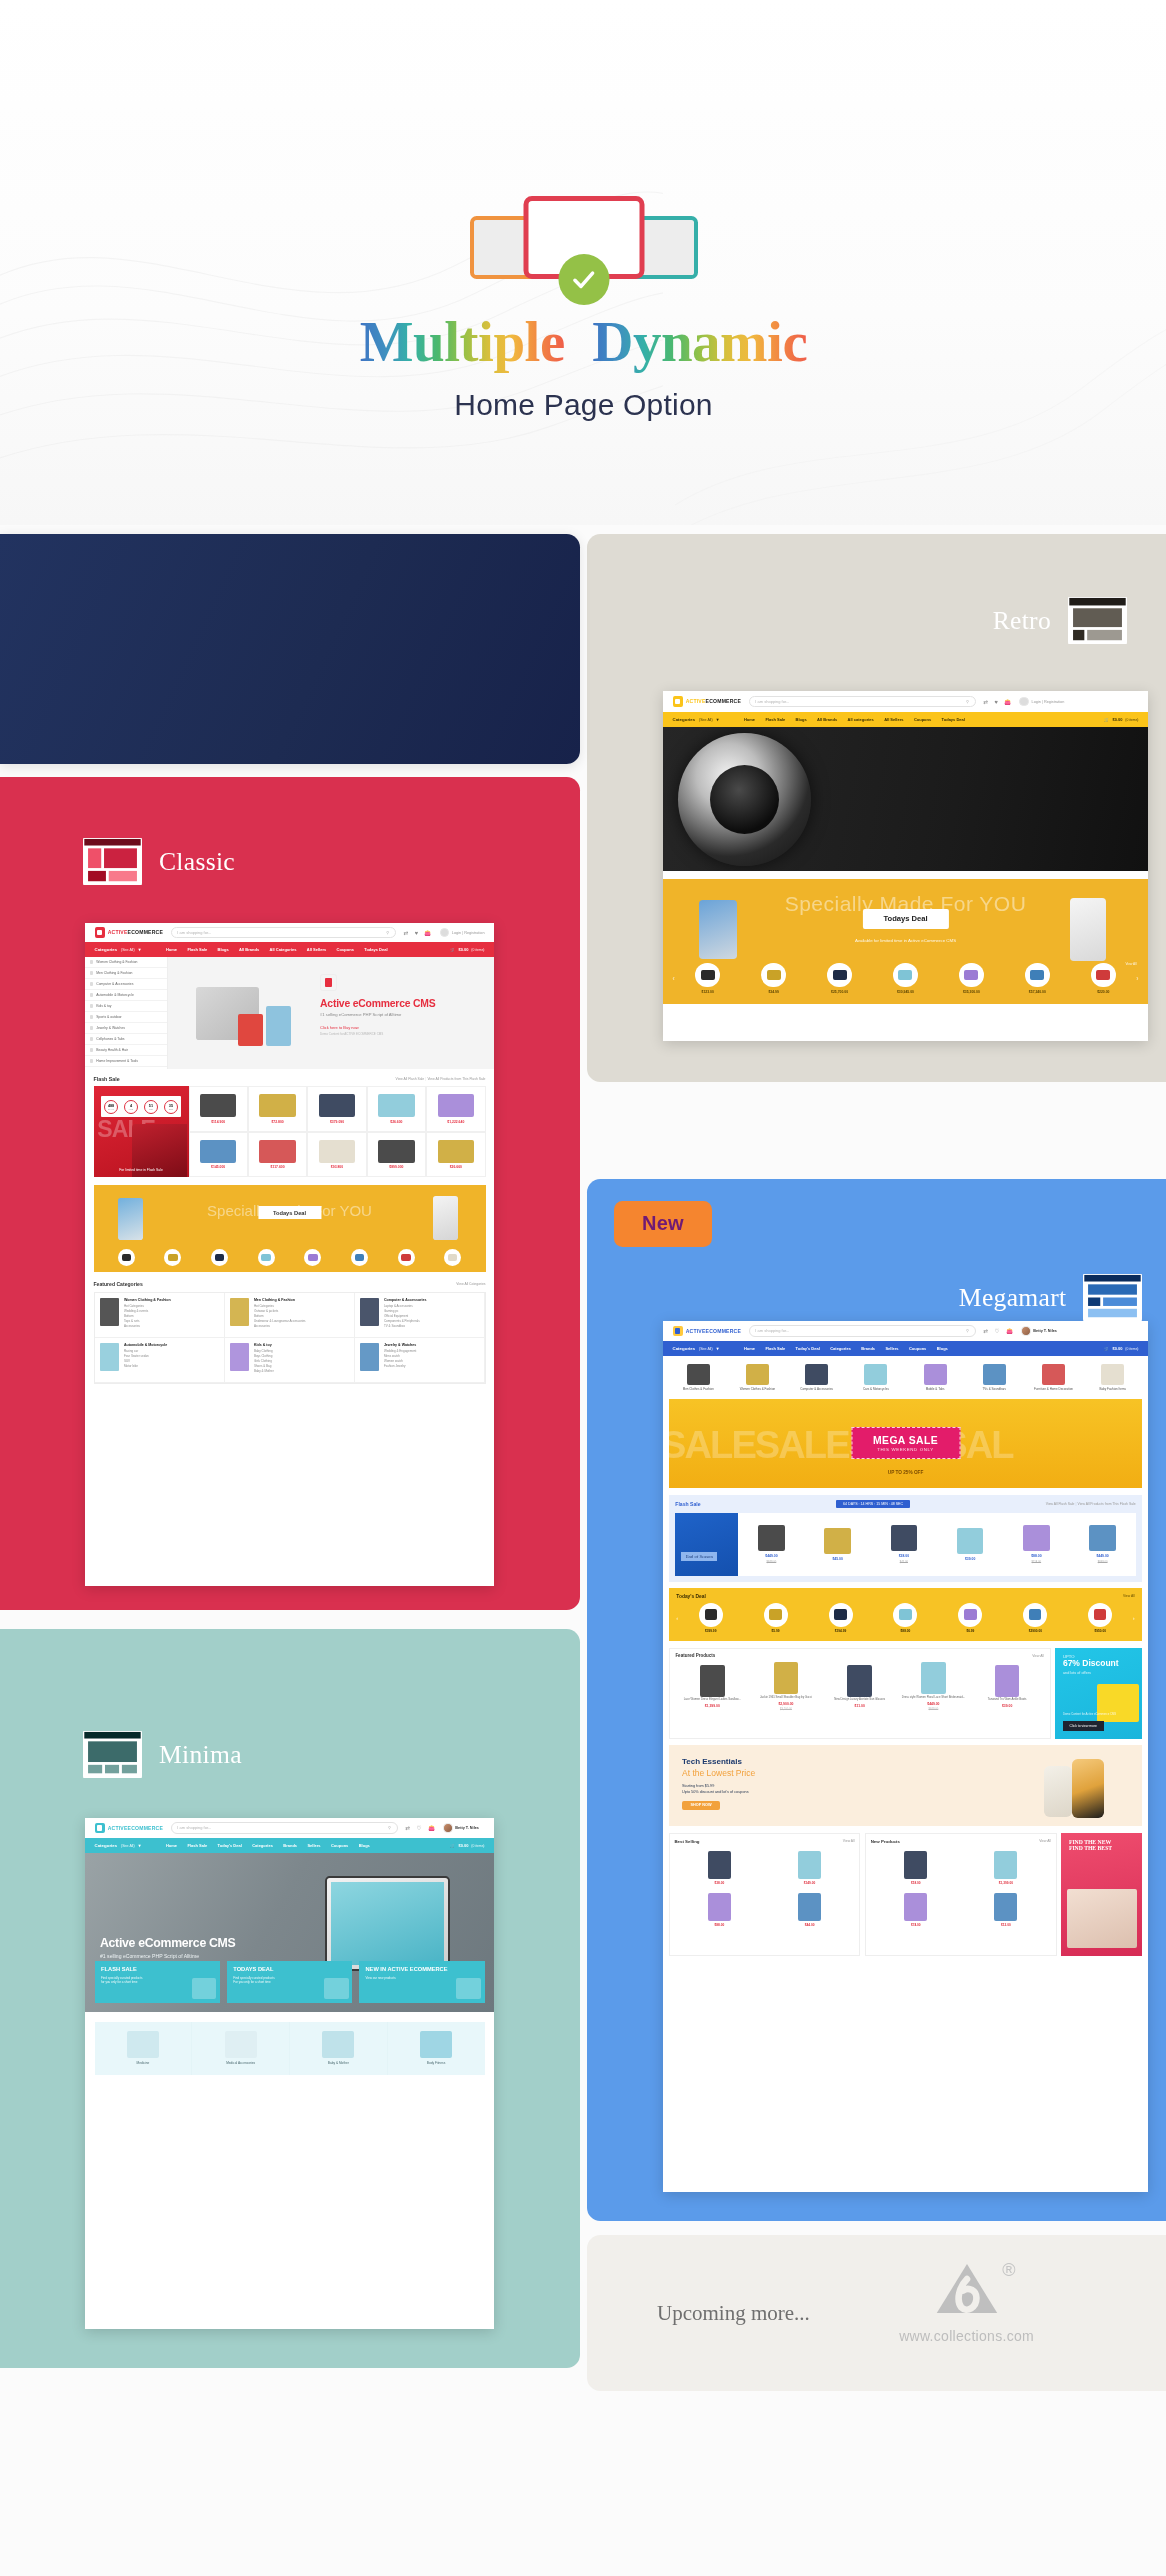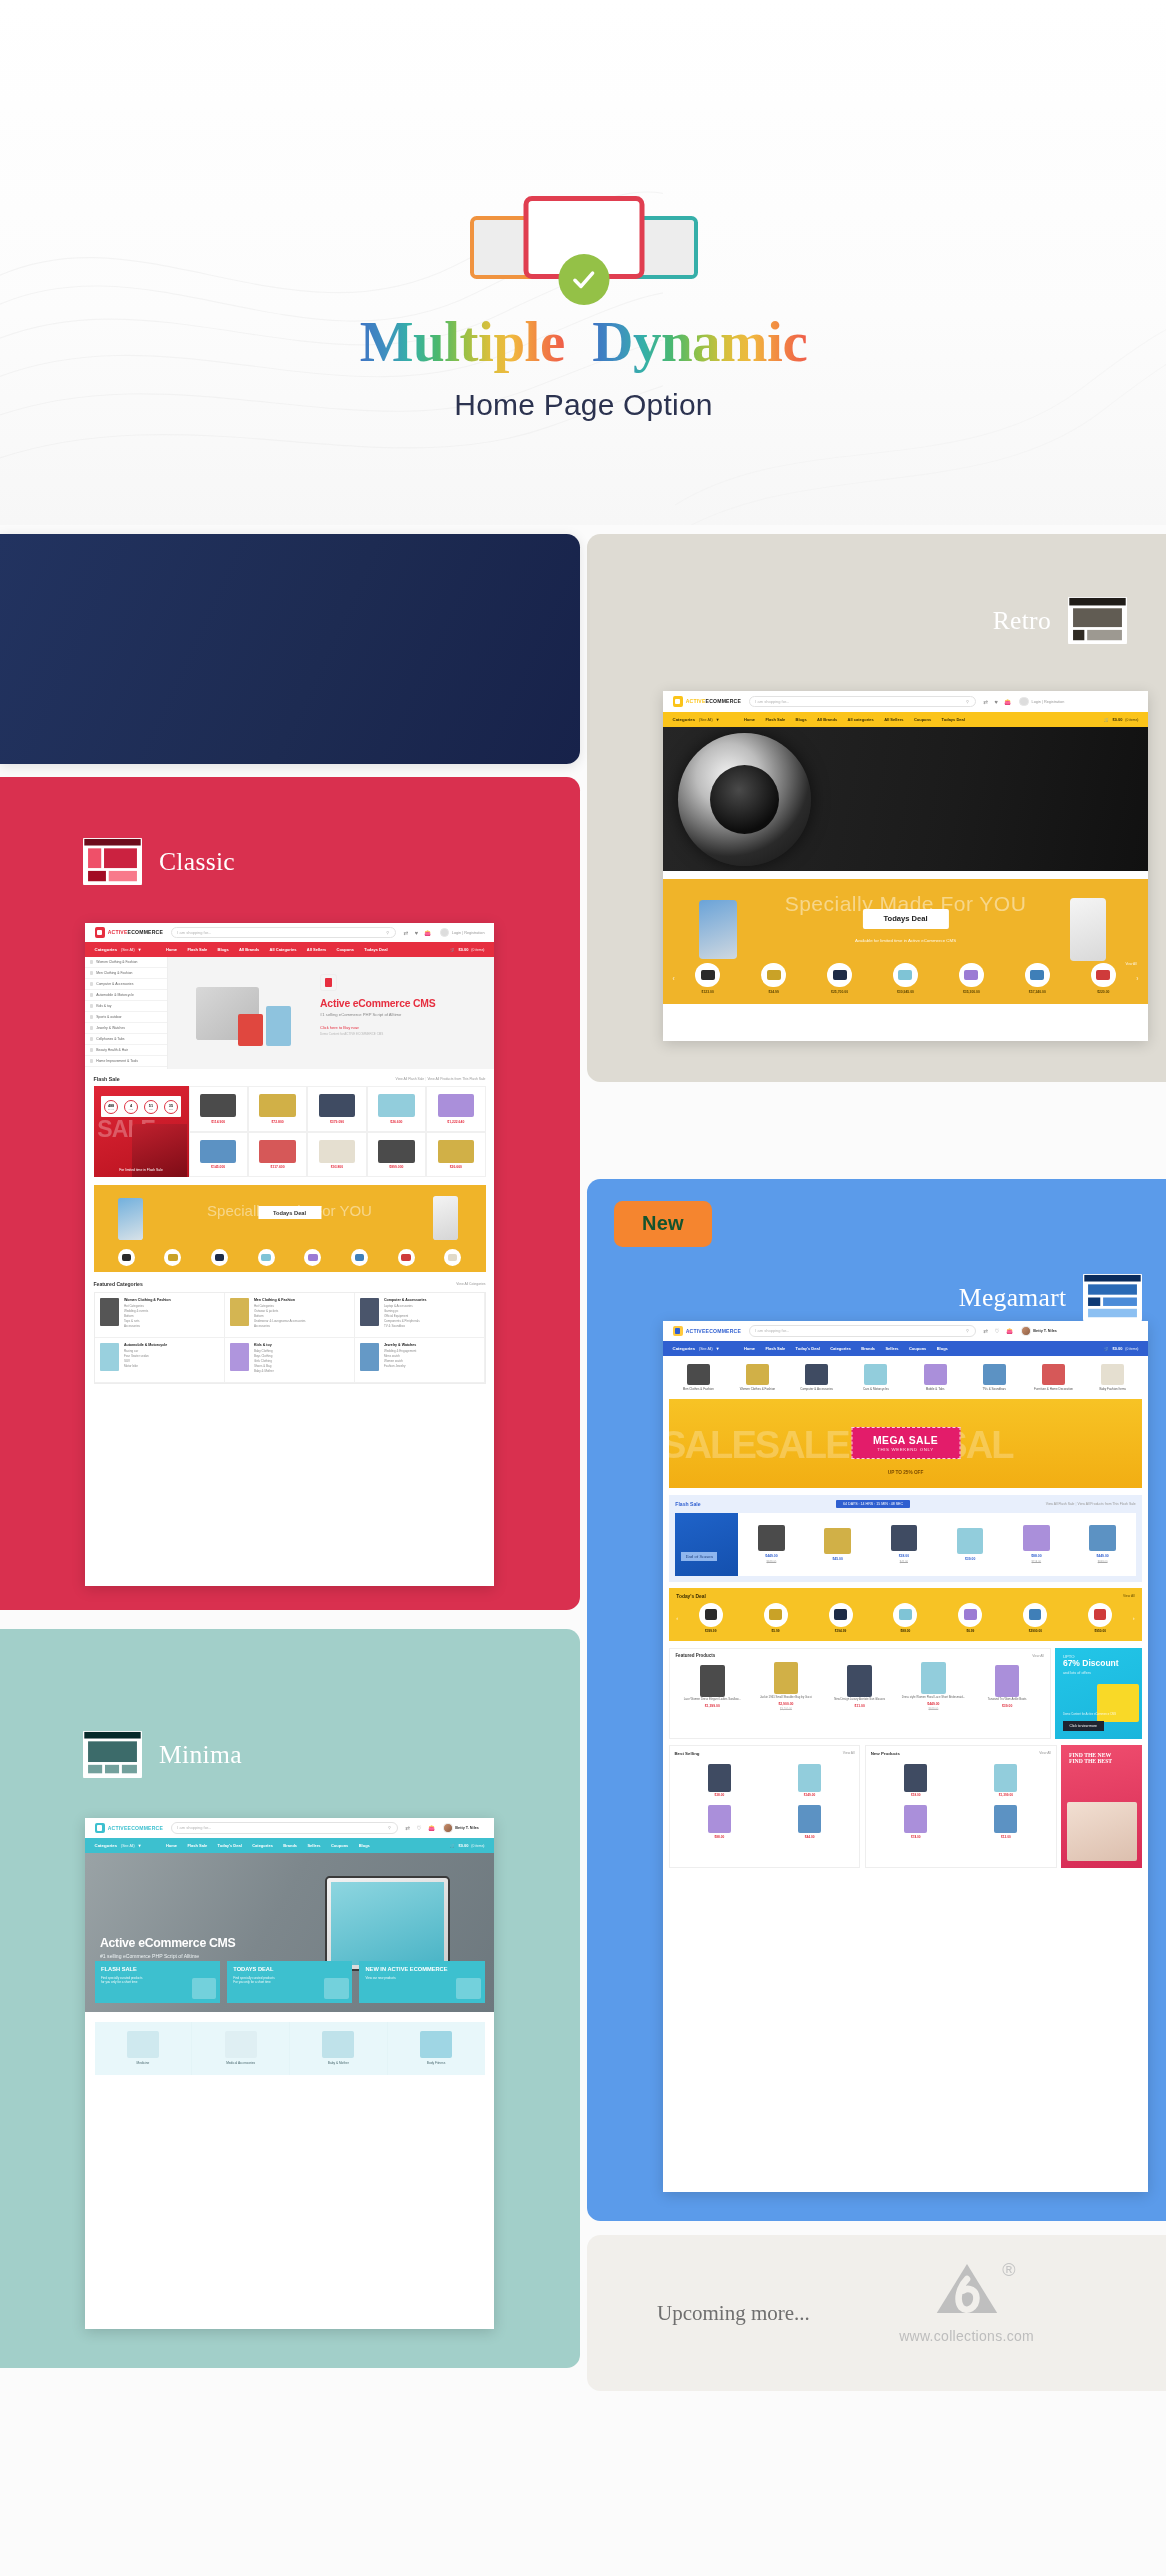--- a/index.html
+++ b/index.html
@@ -100,21 +100,21 @@
   .classic-label { position: absolute; left: 83px; top: 838px; z-index: 5; }
   .classic-shot { position: absolute; left: 85px; top: 923px; width: 409px; height: 663px; }
 
   
   .mega-bg {
     position: absolute; left: 587px; top: 1179px; width: 580px; height: 1042px;
     background: #5b9bea; border-radius: 13.3px 0 0 13.3px;
   }
   .mega-new {
     position: absolute; left: 614px; top: 1201px; z-index: 6;
-    background: #f5852f; color: #14532d; border-radius: 8.5px;
+    background: #f5852f; color: #701a75; border-radius: 8.5px;
     padding: 11.4px 28px; font-size: 20px; font-weight: 700; letter-spacing: 0.2px;
   }
   .mega-label { position: absolute; right: 24.6px; top: 1274px; z-index: 6; }
   .mega-shot { position: absolute; left: 663px; top: 1321px; width: 485px; height: 871px; }
 
   
   .minima-bg {
     position: absolute; left: 0; top: 1629px; width: 580px; height: 739px;
     background: #a2cfc9; border-radius: 0 13.3px 13.3px 0;
   }
@@ -891,20 +891,29 @@
       <div style="width:87px;background:linear-gradient(160deg,#23c6e8,#1ab5dc);position:relative;padding:6.6px 7.6px">
         <div style="color:rgba(255,255,255,.85);font-size:4.2px">UPTO</div>
         <div style="color:#fff;font-size:8.5px;font-weight:700;line-height:1.1">67% Discount</div>
         <div style="color:rgba(255,255,255,.8);font-size:3.8px;margin-top:1.9px">and lots of offers</div>
         <div style="position:absolute;right:3.8px;bottom:17px;width:42px;height:38px;background:#f9d927;border-radius:1.9px"></div>
         <div style="position:absolute;left:7.6px;bottom:23px;font-size:2.8px;color:rgba(255,255,255,.8)">Demo Content for Active eCommerce CMS</div>
         <div style="position:absolute;left:7.6px;bottom:7.6px;background:#1f2430;color:#fff;font-size:3.4px;padding:2.8px 6.6px">Click to view more</div>
       </div>
     </div>
 
+    <div style="margin:0 5.7px;background:#fbeedd;height:81px;position:relative;padding:11.4px 13.3px">
+      <div style="color:#1c3a6e;font-size:8px;font-weight:700">Tech Essentials</div>
+      <div style="color:#f2a13c;font-size:8.5px;font-weight:300;margin-top:1.9px">At the Lowest Price</div>
+      <div style="color:#2b3b55;font-size:3.8px;margin-top:6.6px">Starting from $5.99</div>
+      <div style="color:#2b3b55;font-size:3.8px;margin-top:1.9px">Upto 50% discount and lot's of coupons</div>
+      <div style="display:inline-block;margin-top:6.6px;background:#f2a13c;color:#fff;font-size:3.8px;font-weight:700;padding:2.8px 8.5px;border-radius:1.9px">SHOP NOW</div>
+      <div style="position:absolute;right:38px;top:13.3px;width:32px;height:59px;background:linear-gradient(160deg,#f5ca7c,#e0a23c,#1c1c1c);border-radius:5.7px"></div>
+      <div style="position:absolute;right:70px;top:21px;width:28px;height:51px;background:linear-gradient(160deg,#f3f0e8,#ddd6c8);border-radius:5.7px"></div>
+    </div>
 
     <div style="margin:6.6px 5.7px 7.6px;display:flex;gap:4.7px;height:123px">
       <div style="flex:1;background:#fff;border:0.9px solid #eee;padding:4.7px 4.7px">
         <div class="sec-head">
             <span class="sec-t" style="font-size:4.4px">Best Selling</span>
             <span class="sec-link">View All</span>
           </div>
         <div style="display:grid;grid-template-columns:1fr 1fr;margin-top:3.8px" id="mega-best">
             <div class="pcell" style="padding: 3.8px 1.9px; gap: 1.9px;">
               <div style="width: 23px; height: 28px; border-radius: 1.9px; background: rgb(29, 43, 70); opacity: 0.85;"></div>

